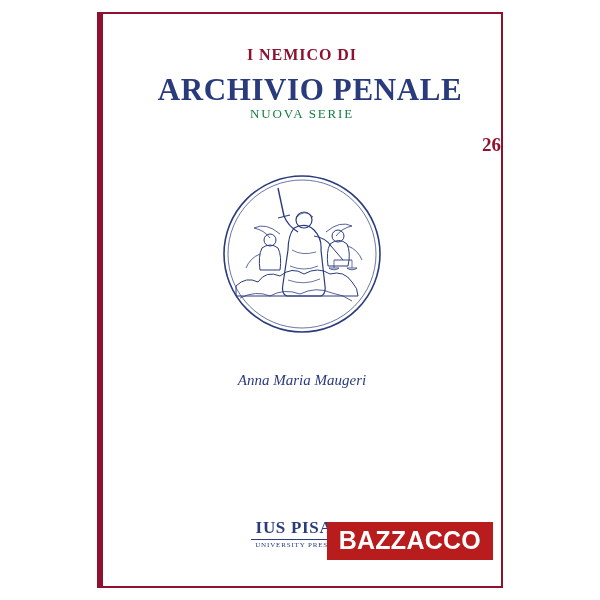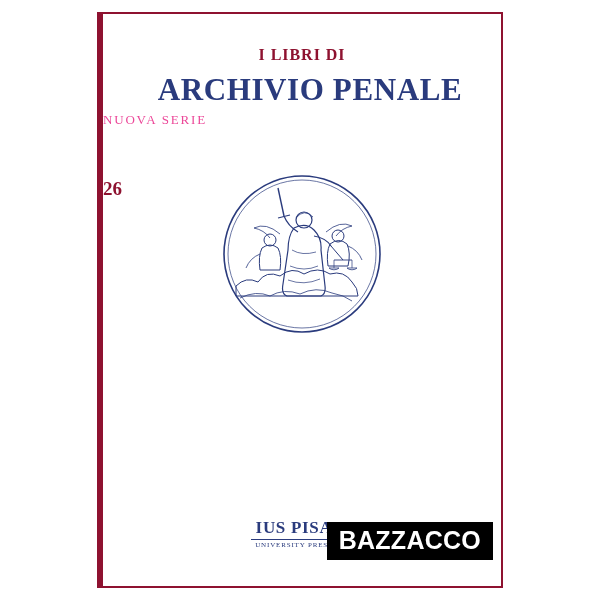--- a/index.html
+++ b/index.html
@@ -82,39 +82,39 @@
     width: 100%;
     text-align: center;
     color: #2a3b7d;
     font-weight: bold;
     font-size: 31px;
     letter-spacing: 0.02em;
     font-family: "Liberation Serif", serif;
   }
   .sub-series {
     position: absolute;
-    top: 98px;
-    left: 0;
-    width: 100%;
-    color: #ec4899;
+    top: 92px;
+    left: 0;
+    width: 100%;
+    text-align: center;
+    color: #15803d;
     font-size: 13px;
     letter-spacing: 0.14em;
     font-family: "Liberation Serif", serif;
   }
   .series-number {
     position: absolute;
     top: 120px;
     left: 0;
     width: 100%;
-    text-align: left;
+    text-align: right;
     color: #8e1230;
     font-weight: bold;
     font-size: 19px;
     font-family: "Liberation Serif", serif;
-    margin-top: 44px;
   }
 
   
   .emblem {
     position: absolute;
     top: 160px;
     left: 50%;
     transform: translateX(-50%);
     width: 160px;
     height: 160px;
@@ -178,21 +178,21 @@
   }
   .ius-pisa .l2 {
     font-size: 7px;
     letter-spacing: 0.12em;
     line-height: 1.1;
   }
   .bazzacco {
     position: absolute;
     right: 8px;
     bottom: 6px;
-    background: #000000;
+    background: #b91c1c;
     color: #ffffff;
     font-family: "Liberation Sans", sans-serif;
     font-weight: bold;
     font-size: 25px;
     letter-spacing: 0.01em;
     padding: 6px 12px 7px 12px;
     line-height: 1;
   }
 </style>
 </head>
@@ -200,21 +200,21 @@
 
 <div class="cover">
 
   <div class="frame-left"></div>
   <div class="frame-top"></div>
   <div class="frame-bottom"></div>
   <div class="frame-right"></div>
 
   <div class="content">
 
-    <div class="series-line">I LIBRI DI</div>
+    <div class="series-line">I NEMICO DI</div>
     <div class="main-title">ARCHIVIO PENALE</div>
     <div class="sub-series">NUOVA SERIE</div>
     <div class="series-number">26</div>
 
     <div class="emblem">
       <svg viewBox="0 0 160 160" width="160" height="160" xmlns="http://www.w3.org/2000/svg">
         <circle cx="80" cy="80" r="78" fill="none" stroke="#2a3b7d" stroke-width="1.6"></circle>
         <circle cx="80" cy="80" r="74" fill="none" stroke="#2a3b7d" stroke-width="0.7"></circle>
 
         <path d="M14 112 q10 -10 22 -4 q8 -12 22 -6 q12 -10 24 -2 q14 -8 26 0 q14 -4 22 8 q6 6 6 14 l-122 0 z" fill="none" stroke="#2a3b7d" stroke-width="1"></path>
@@ -245,20 +245,21 @@
 
         <circle cx="116" cy="62" r="6" fill="none" stroke="#2a3b7d" stroke-width="1"></circle>
         <path d="M108 70 q9 -7 17 0 q4 9 1 22 l-20 0 q-2 -14 2 -22 z" fill="none" stroke="#2a3b7d" stroke-width="1"></path>
         <path d="M126 72 q10 4 14 14" fill="none" stroke="#2a3b7d" stroke-width="0.8"></path>
 
         <path d="M104 58 q14 -12 26 -6 q-10 2 -16 10" fill="none" stroke="#2a3b7d" stroke-width="0.8"></path>
         <path d="M58 60 q-14 -12 -26 -6 q10 2 16 10" fill="none" stroke="#2a3b7d" stroke-width="0.8"></path>
       </svg>
     </div>
 
+    <div class="author">Anna Maria Maugeri</div>
 
 
     <div class="logo-row">
       <div class="ius-pisa">
         <div class="l1">IUS PISA</div>
         <div class="rule"></div>
         <div class="l2">UNIVERSITY PRESS</div>
       </div>
       <div class="bazzacco">BAZZACCO</div>
     </div>

